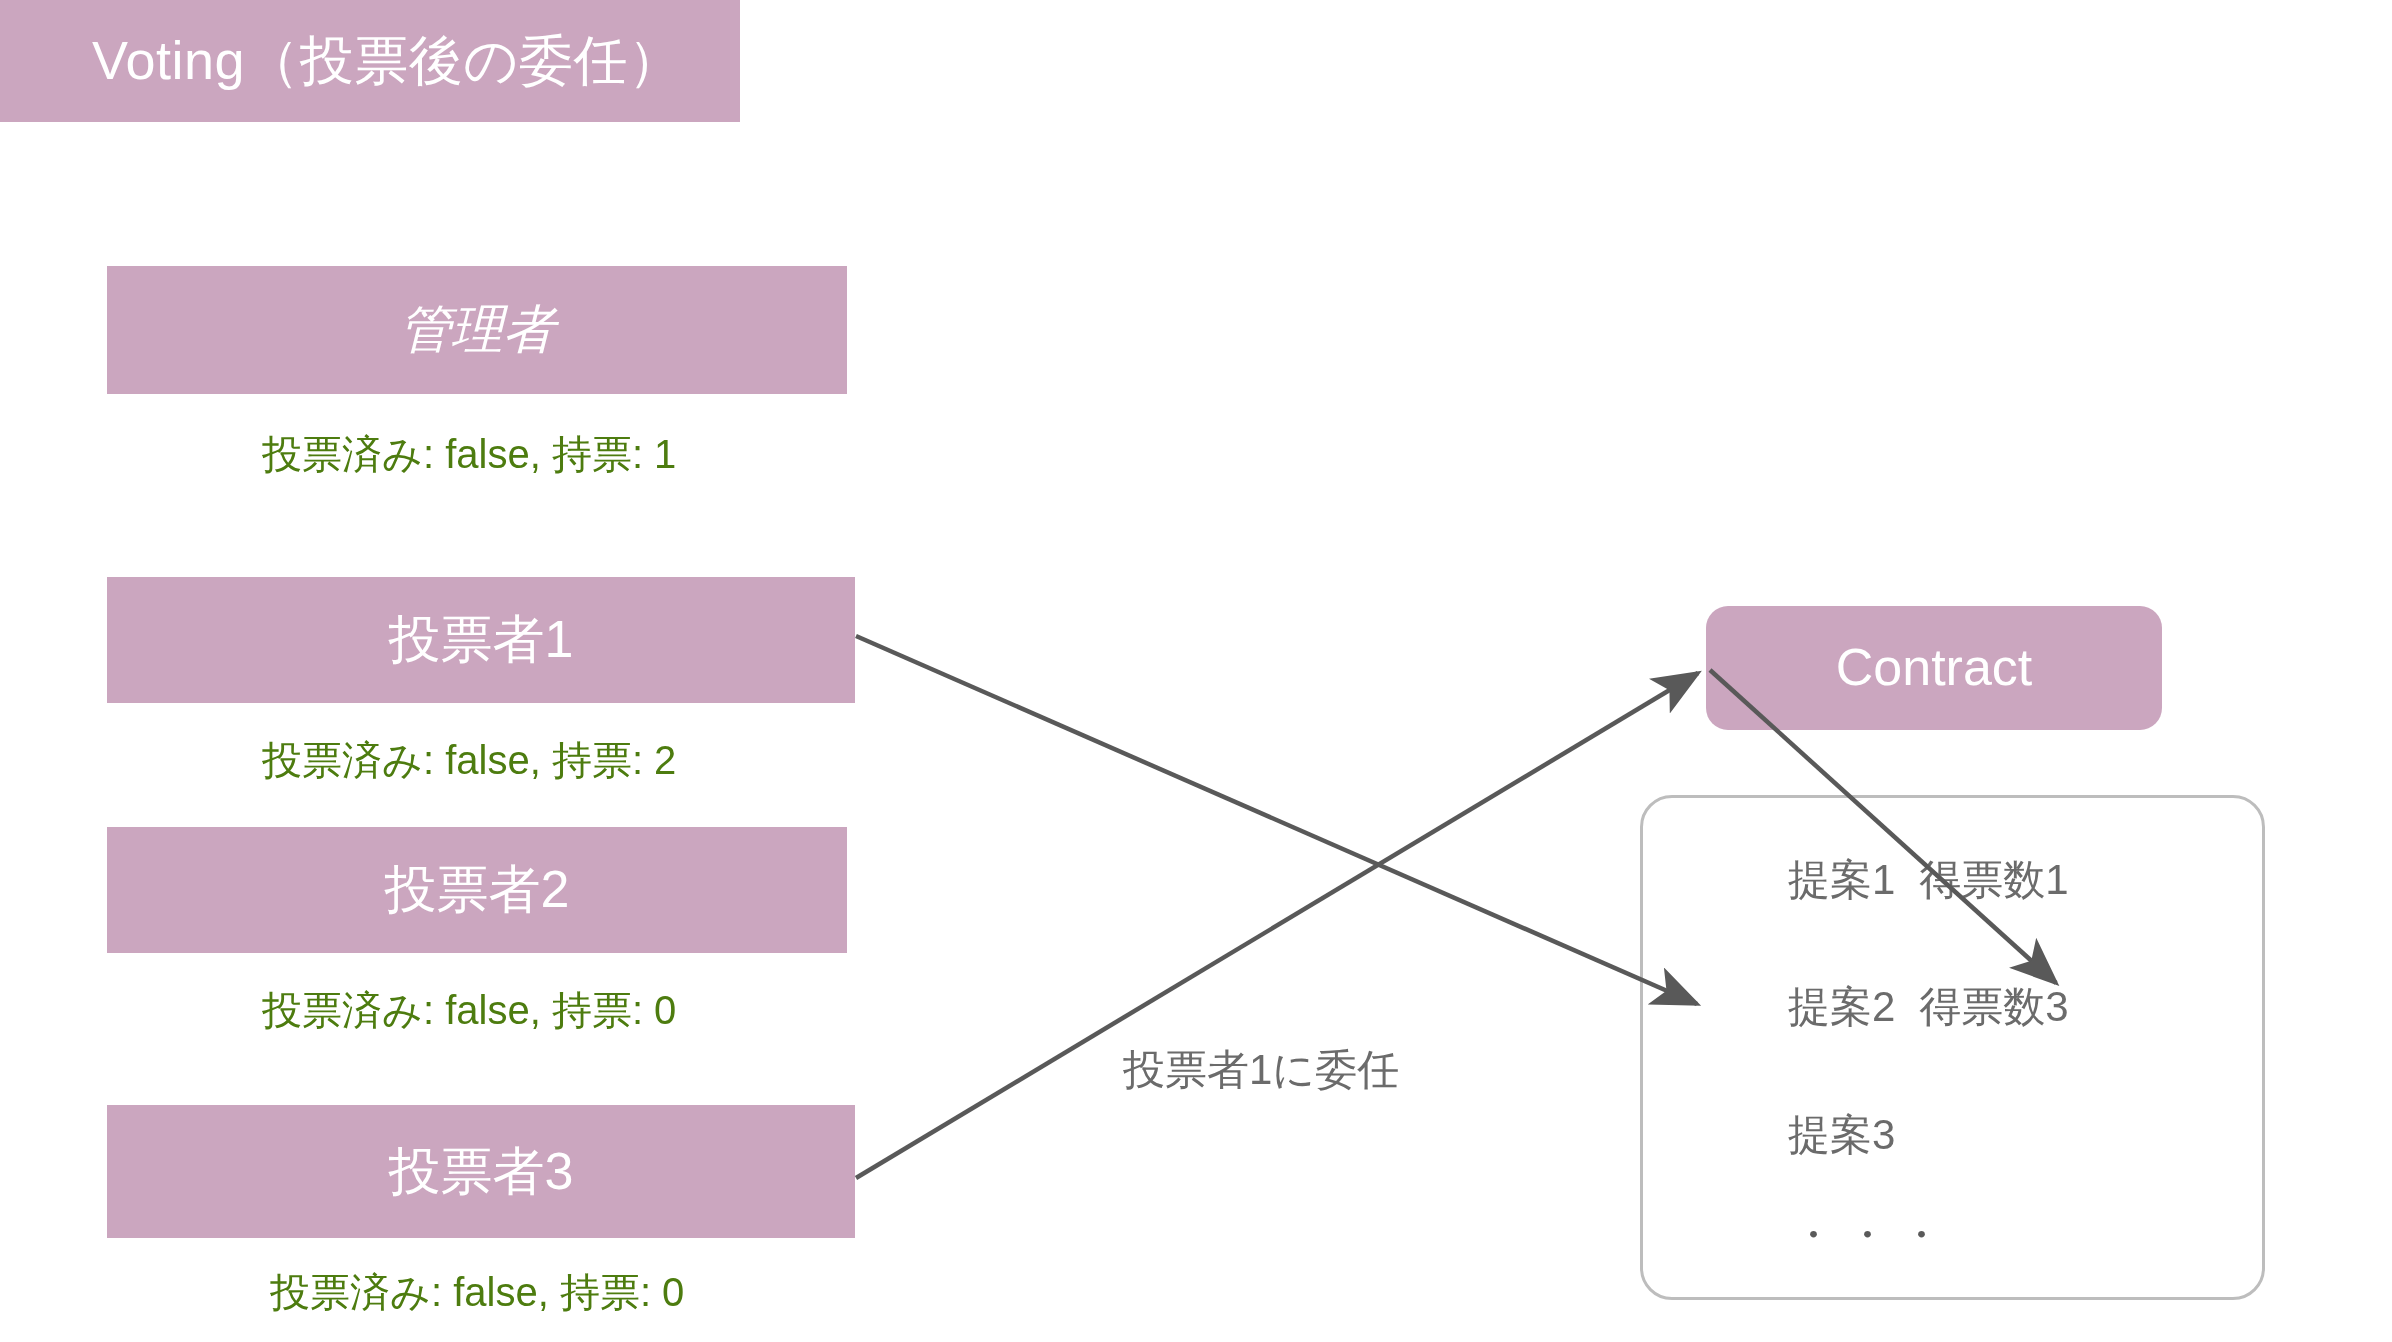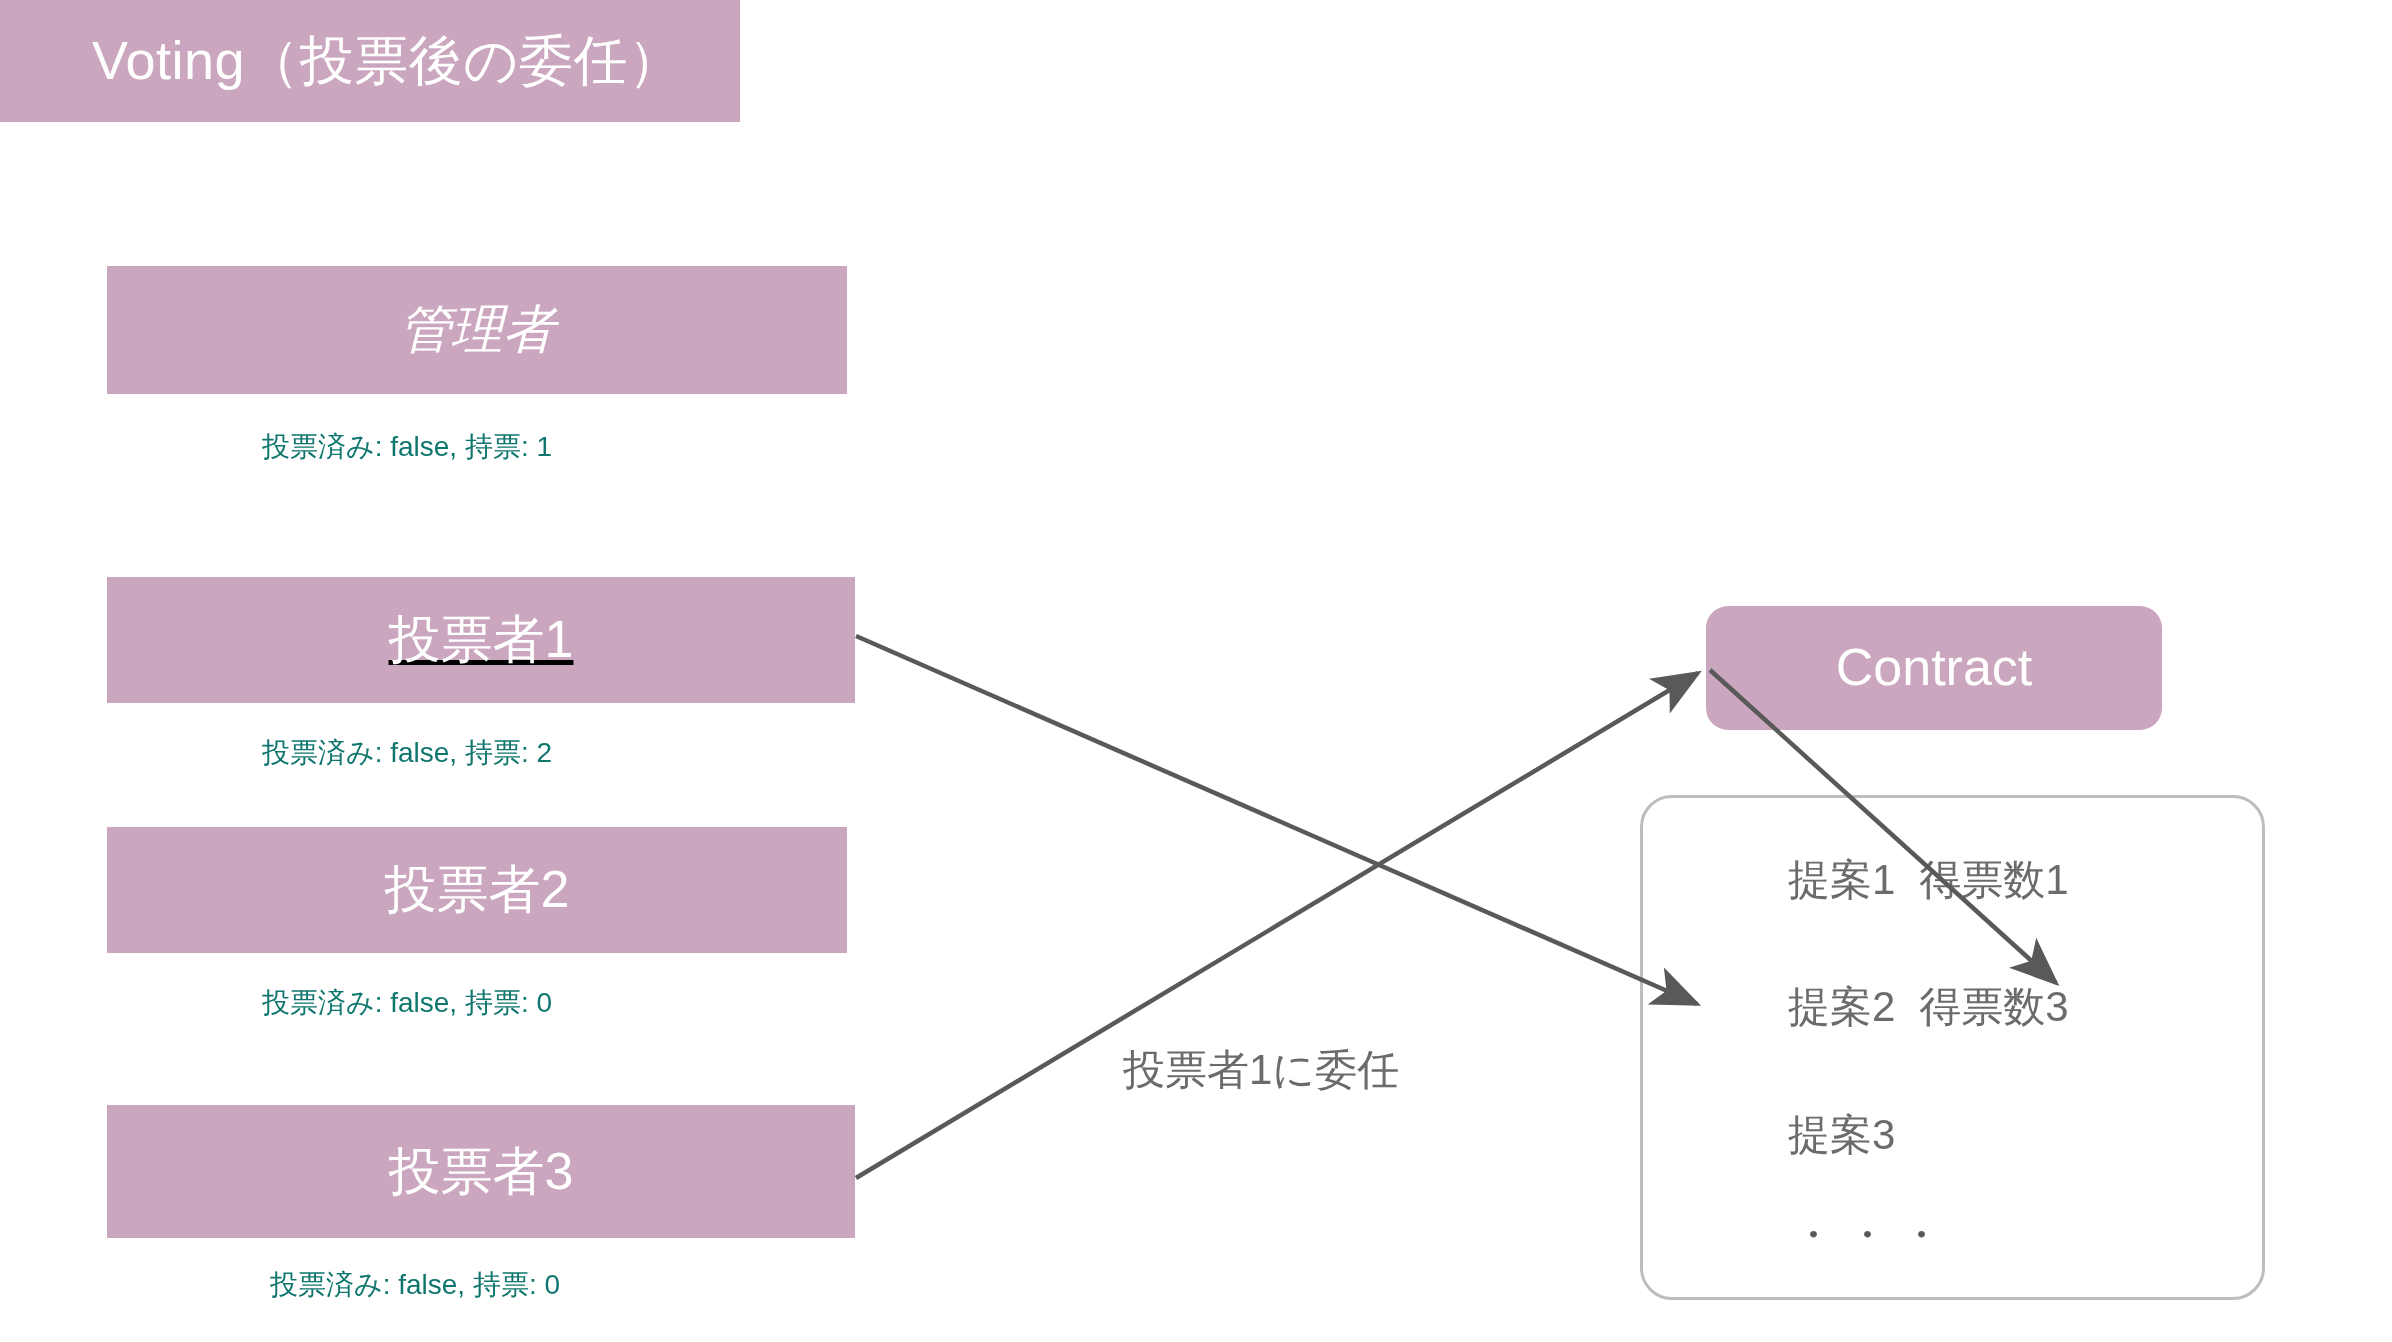--- a/index.html
+++ b/index.html
@@ -53,29 +53,29 @@
     box-sizing: border-box;
   }
   .actor-box .actor-label {
     color: #ffffff;
     font-size: 52px;
     line-height: 1.1;
     white-space: nowrap;
   }
 
   .actor-admin  { left: 107px; top: 266px;  width: 740px; height: 128px; font-style: italic; }
-  .actor-v1     { left: 107px; top: 577px;  width: 748px; height: 126px; text-decoration: underline; }
+  .actor-v1     { left: 107px; top: 577px;  width: 748px; height: 126px; }
   .actor-v2     { left: 107px; top: 827px;  width: 740px; height: 126px; }
   .actor-v3     { left: 107px; top: 1105px; width: 748px; height: 133px; }
 
   
   .status-line {
     position: absolute;
-    color: #0f766e;
-    font-size: 28px;
+    color: #4d7c0f;
+    font-size: 40px;
     line-height: 1.2;
     white-space: nowrap;
   }
   .status-admin { left: 262px; top: 430px; }
   .status-v1    { left: 262px; top: 736px; }
   .status-v2    { left: 262px; top: 986px; }
   .status-v3    { left: 270px; top: 1268px; }
 
   
   .contract-box {

